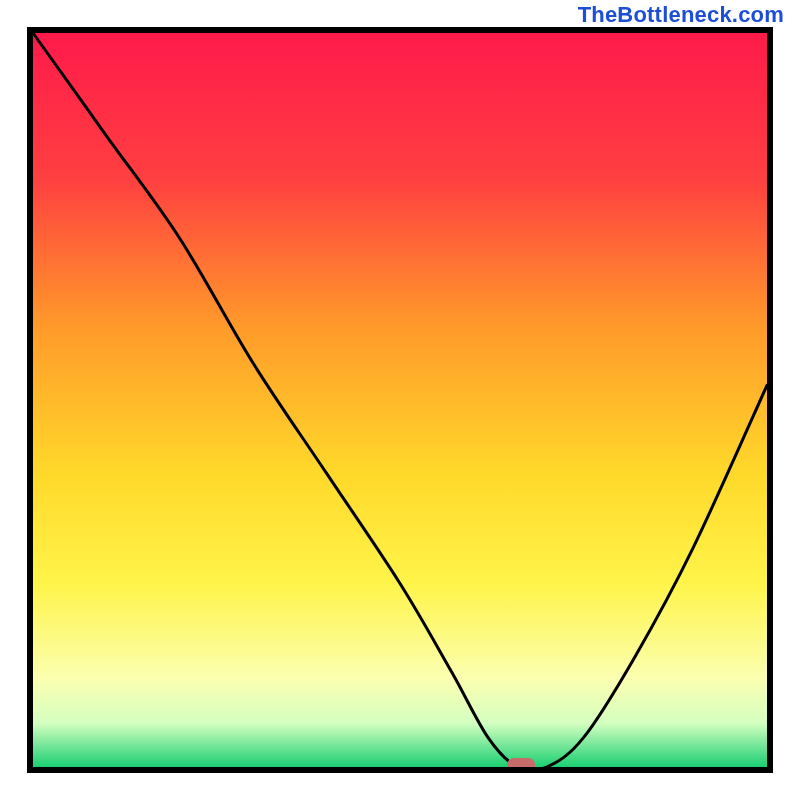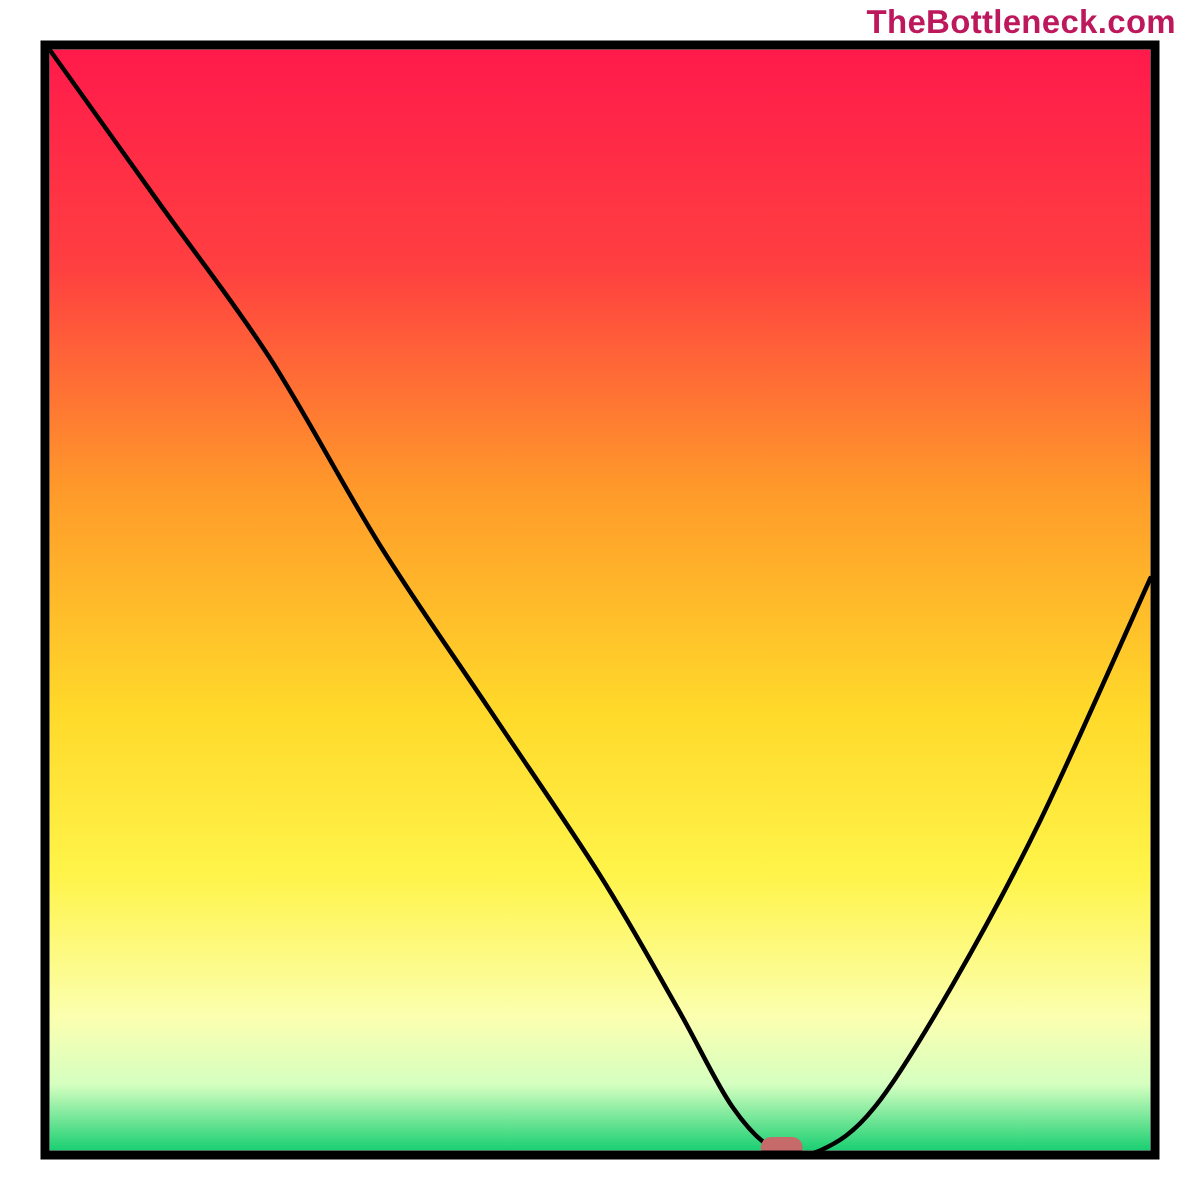--- a/index.html
+++ b/index.html
@@ -14,21 +14,21 @@
     position: relative;
     width: 800px;
     height: 800px;
   }
   .attribution {
     position: absolute;
     top: 2px;
     right: 16px;
     font-size: 22px;
     font-weight: bold;
-    color: #be185d;
+    color: #1d4ed8;
     letter-spacing: 0.2px;
   }
   svg {
     display: block;
   }
 </style>
 </head>
 <body>
 
 <div class="wrap">

